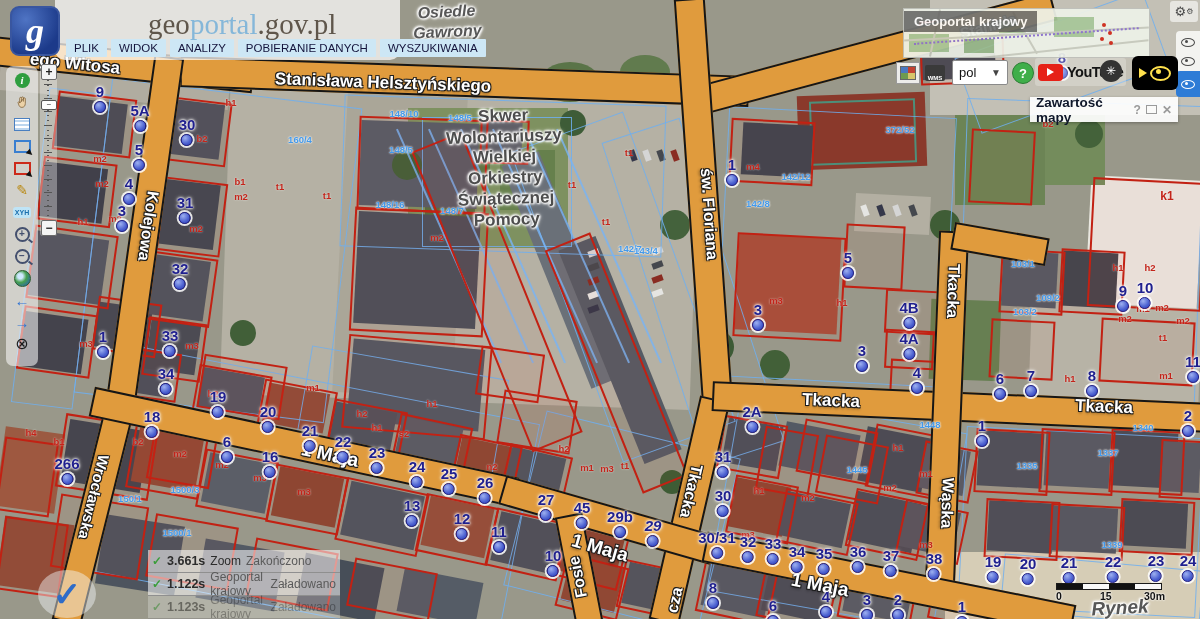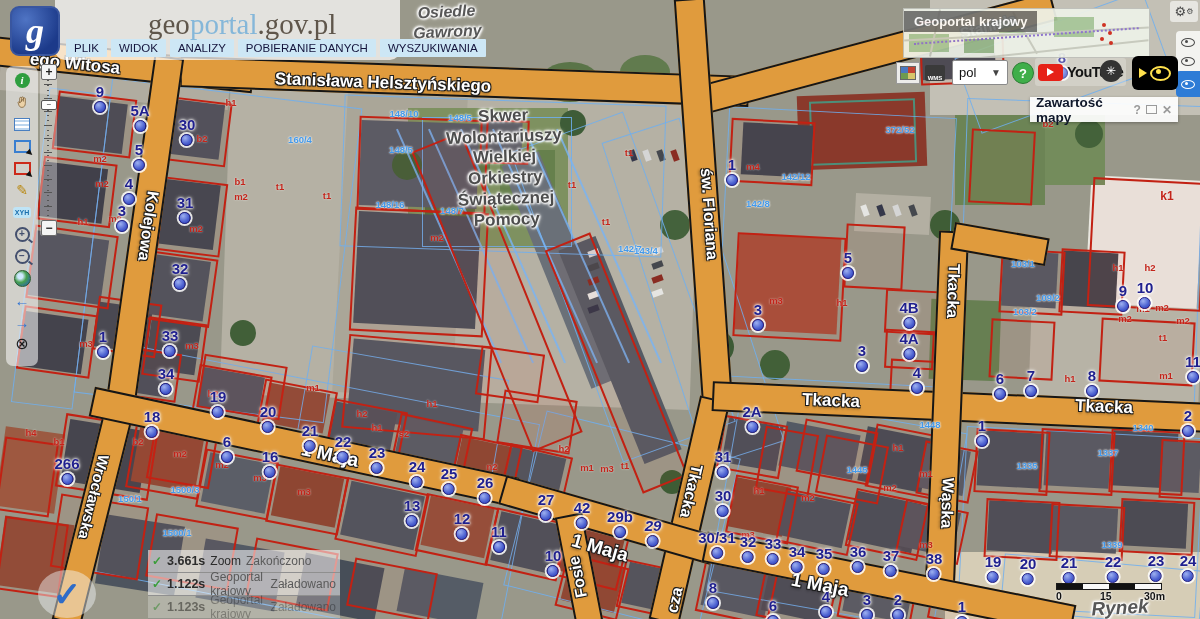--- a/index.html
+++ b/index.html
@@ -574,21 +574,21 @@
       </div>
       <div class="addr" style="left: 553px; top: 549px; transform: translateX(-50%);">
         <div class="n">10</div>
         <div class="dot"></div>
       </div>
       <div class="addr" style="left: 546px; top: 493px; transform: translateX(-50%);">
         <div class="n">27</div>
         <div class="dot"></div>
       </div>
       <div class="addr" style="left: 582px; top: 501px; transform: translateX(-50%);">
-        <div class="n">42</div>
+        <div class="n">45</div>
         <div class="dot"></div>
       </div>
       <div class="addr" style="left: 620px; top: 510px; transform: translateX(-50%);">
         <div class="n">29b</div>
         <div class="dot"></div>
       </div>
       <div class="addr" style="left: 653px; top: 519px; transform: translateX(-50%); font-style: italic;">
         <div class="n">29</div>
         <div class="dot"></div>
       </div>

